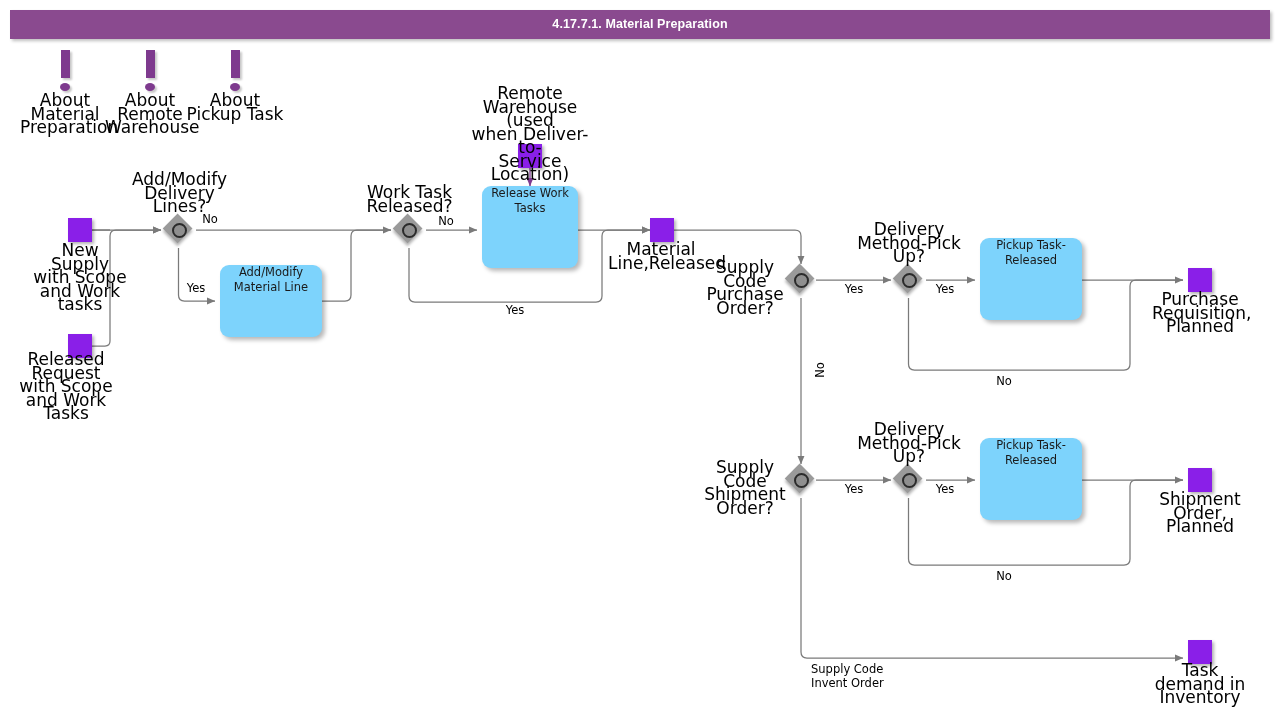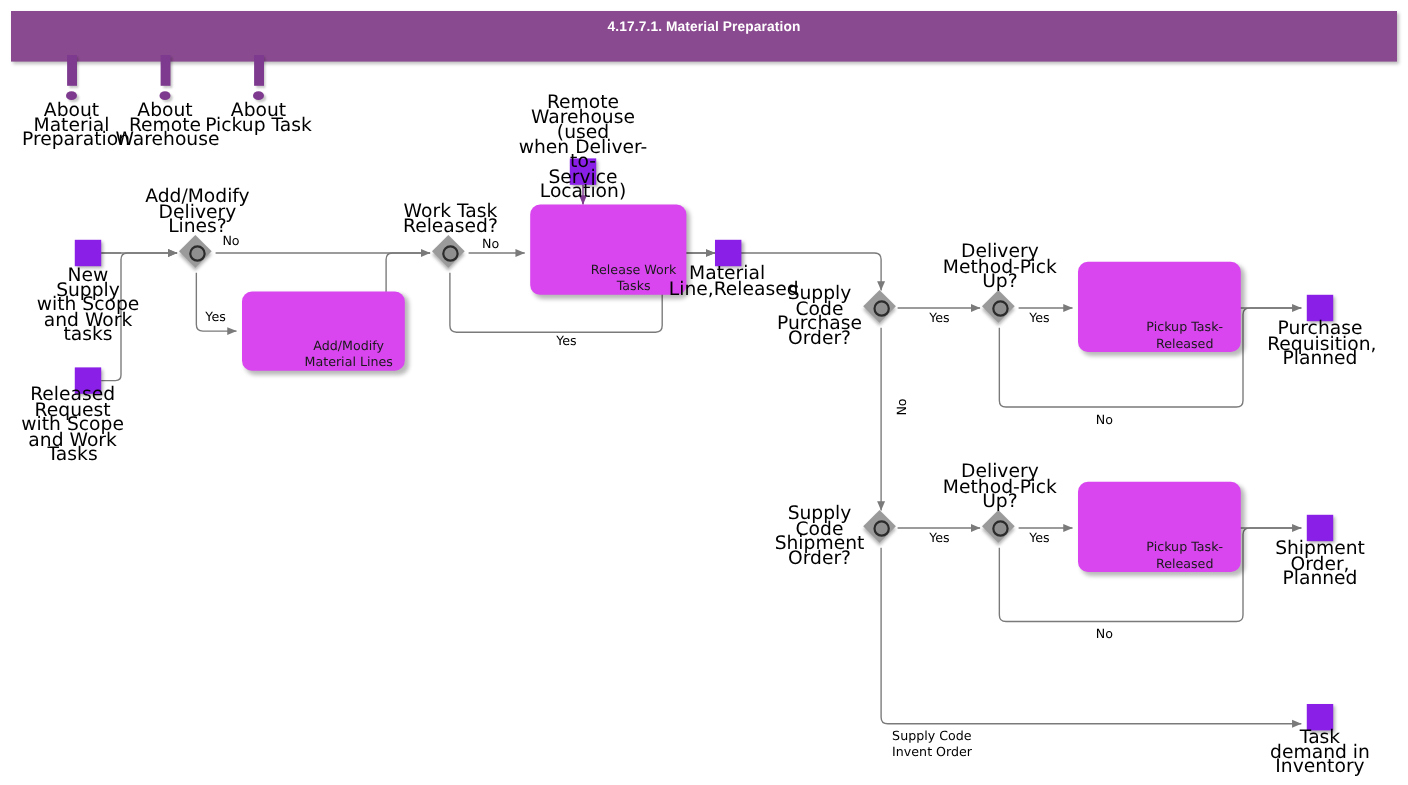--- a/index.html
+++ b/index.html
@@ -8,21 +8,21 @@
     width:1280px;height:714px;
     background:#ffffff;
     font-family:"DejaVu Sans","Liberation Sans",sans-serif;
     overflow:hidden;
     position:relative;
   }
   #canvas{position:relative;width:1280px;height:714px;}
 
   
   .titlebar{
-    position:absolute;left:10px;top:10px;width:1260px;height:46px;
+    position:absolute;left:10px;top:10px;width:1260px;height:29px;
     background:#8A4A8F;
     box-shadow:2px 2px 3px rgba(0,0,0,.25);
   }
   .titlebar .t{
     position:absolute;left:0;top:0;width:100%;height:29px;
     line-height:29px;text-align:center;
     color:#ffffff;font-size:12.5px;font-weight:bold;
     font-family:"Liberation Sans",sans-serif;
     letter-spacing:.1px;
   }
@@ -33,25 +33,25 @@
 
   
   .event{
     position:absolute;width:24px;height:24px;
     background:#8A1FE8;
     box-shadow:2px 2px 3px rgba(0,0,0,.30);
     z-index:3;
   }
   .task{
     position:absolute;
-    background:#d946ef;
+    background:#7dd3fc;
     border-radius:9px;
     box-shadow:3px 3px 4px rgba(0,0,0,.28);
     z-index:3;
-    display:flex;align-items:flex-end;justify-content:center;padding-left:46px;
+    display:flex;align-items:flex-start;justify-content:center;
   }
   .task span{
     display:block;text-align:center;
     font-size:11.5px;color:#1a1a1a;line-height:15px;
     font-family:"DejaVu Sans",sans-serif;
   }
   .gw{
     position:absolute;width:30px;height:30px;z-index:3;
   }
   .gw .dia{
@@ -222,21 +222,21 @@
 Order,
 Planned</div>
 
   <div class="event" style="left:1188px;top:640px;"></div>
   <div class="lbl" style="left:1152px;top:664px;width:96px;">Task
 demand in
 Inventory</div>
 
   <div class="task" style="left:220px;top:265px;width:102px;height:72px;">
     <span>Add/Modify
-Material Lines</span>
+Material Line</span>
   </div>
 
   <div class="task" style="left:482px;top:186px;width:96px;height:82px;">
     <span>Release Work
 Tasks</span>
   </div>
 
   <div class="task" style="left:980px;top:238px;width:102px;height:82px;">
     <span>Pickup Task-
 Released</span>

